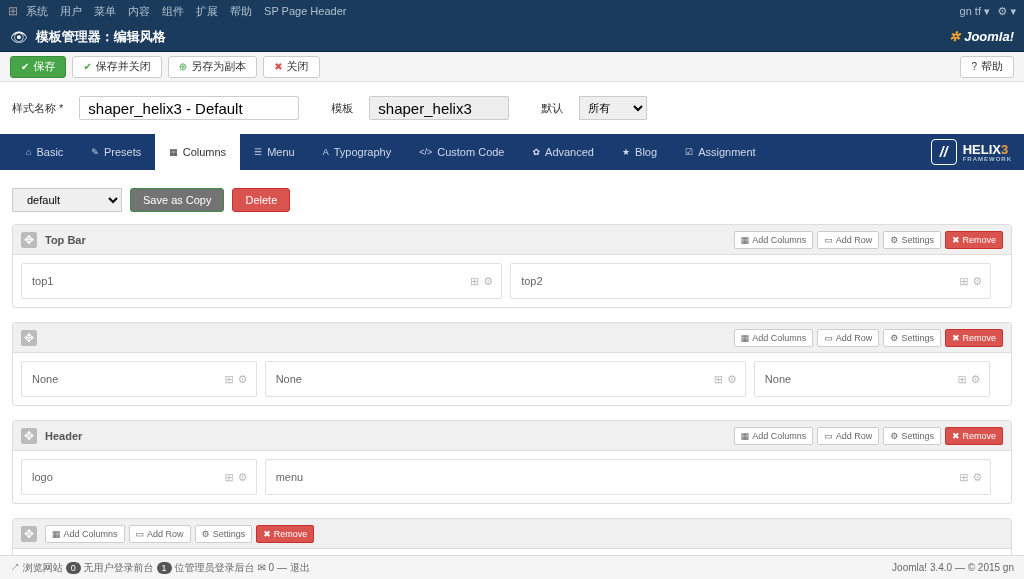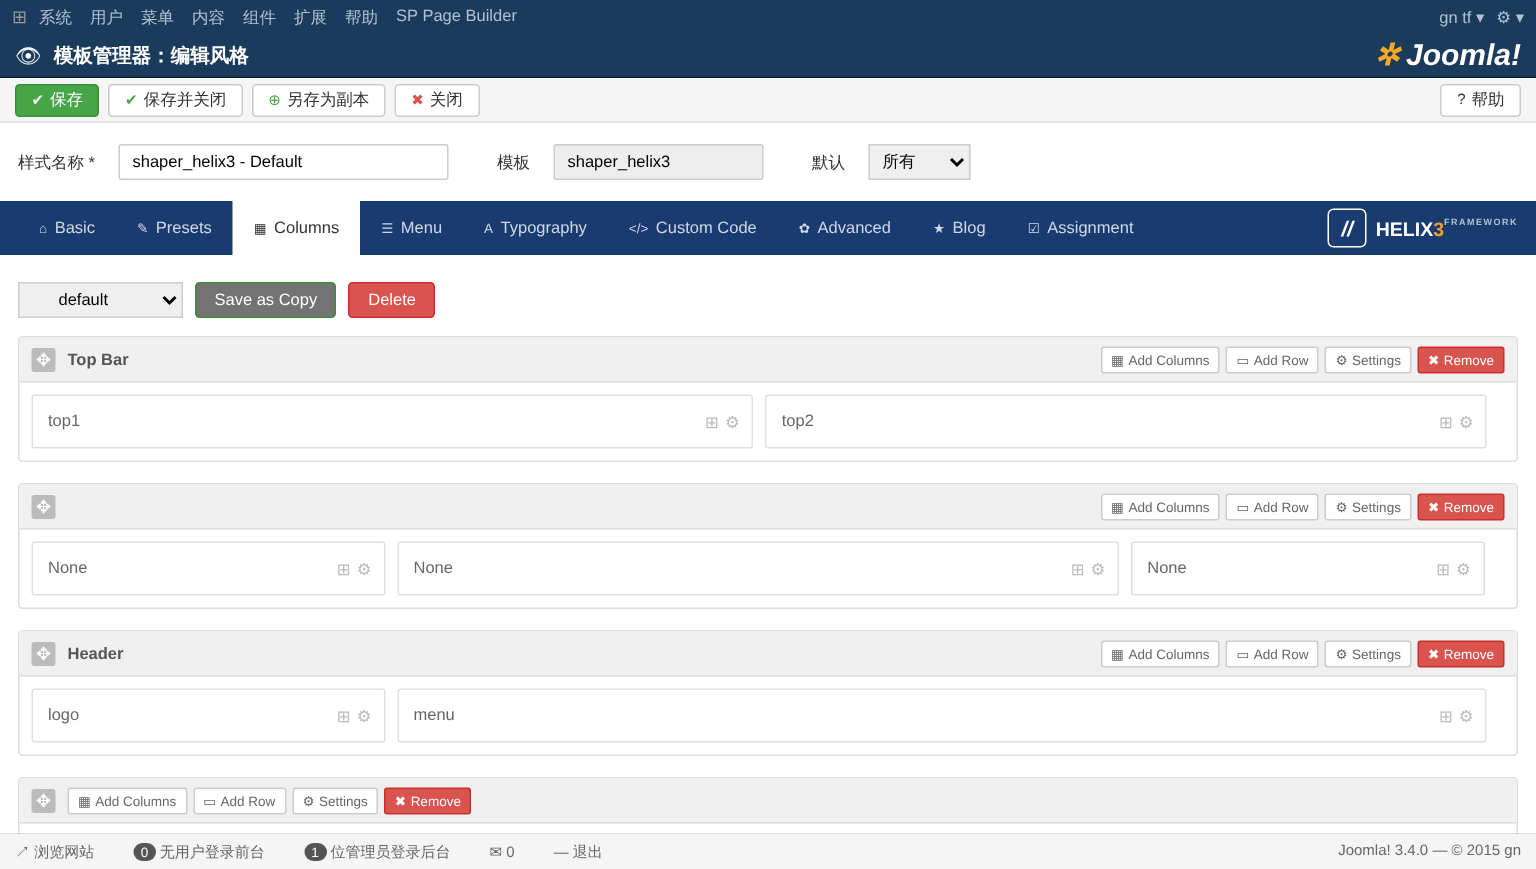--- a/index.html
+++ b/index.html
@@ -6,74 +6,74 @@
 body{background:#fff;font-size:11px;color:#333}
 .top-bar{background:#1a3b5c;height:22px;display:flex;align-items:center;padding:0 8px;color:#d0d8e0}
 .top-bar .joomla-icon{color:#999;margin-right:8px;font-size:12px}
 .top-bar .menu-item{color:#b0c0d0;margin-right:12px;cursor:pointer;font-size:11px}
 .top-bar .spacer{flex:1}
 .top-bar .user-info{color:#b0c0d0;margin-right:8px}
 .top-bar .gear{color:#b0c0d0;cursor:pointer}
 .title-bar{background:#1a3b5c;height:30px;display:flex;align-items:center;padding:0 10px;color:#fff;border-bottom:1px solid #0d2438}
 .title-bar .eye-icon{margin-right:8px;font-size:14px}
 .title-bar .title-text{font-size:13px;font-weight:bold;flex:1}
-.title-bar .joomla-logo{font-size:20px;font-style:italic;font-weight:bold;color:#fff}
+.title-bar .joomla-logo{font-size:13px;font-style:italic;font-weight:bold;color:#fff}
 .joomla-logo::before{content:"✲";margin-right:4px;color:#f9a825}
 .toolbar{background:#f5f5f5;height:30px;display:flex;align-items:center;padding:0 10px;gap:6px;border-bottom:1px solid #ddd}
 .btn{display:inline-flex;align-items:center;height:22px;padding:0 10px;border-radius:3px;font-size:11px;cursor:pointer;border:1px solid;gap:4px}
 .btn-success{background:#46a546;color:#fff;border-color:#3d8b3d}
 .btn-default{background:#fff;color:#333;border-color:#ccc}
 .btn-icon{font-size:10px}
 .form-row{display:flex;align-items:center;padding:14px 12px;gap:10px}
 .form-label{font-size:11px;color:#333;margin-right:6px}
-.form-input{height:24px;border:1px solid #ccc;padding:0 8px;font-size:11px;border-radius:2px}
+.form-input{height:24px;border:1px solid #ccc;padding:0 8px;font-size:15px;border-radius:2px}
 .form-input.style-name{width:220px}
 .form-input.template{width:140px;background:#eee}
 .form-select{height:24px;border:1px solid #ccc;font-size:11px;width:68px;padding:0 4px}
 .tab-bar{background:#1a3b70;height:36px;display:flex;align-items:stretch;padding:0 12px}
 .tab{display:flex;align-items:center;padding:0 14px;color:#d0d8e8;font-size:11px;cursor:pointer;gap:5px}
 .tab.active{background:#fff;color:#333}
 .tab-bar .spacer{flex:1}
 .helix-logo{display:flex;align-items:center;color:#fff;font-size:13px;font-weight:bold;gap:6px}
 .helix-icon{width:26px;height:26px;border:1.5px solid #fff;border-radius:4px;display:flex;align-items:center;justify-content:center;font-style:italic;font-size:14px}
-.helix-text{display:flex;line-height:1}
+.helix-text{display:flex;flex-direction:column;line-height:1}
 .helix-sub{font-size:6px;letter-spacing:1px;color:#b0c0d0}
 .layout-controls{display:flex;align-items:center;padding:18px 12px 12px;gap:8px}
-.layout-select{height:24px;border:1px solid #ccc;width:110px;font-size:11px;padding:0 22px}
+.layout-select{height:24px;border:1px solid #ccc;width:110px;font-size:11px;padding:0 10px}
 .btn-green{background:#737373;color:#fff;border:1px solid #3d8b3d;height:24px;padding:0 12px;border-radius:3px;font-size:11px;cursor:pointer}
 .btn-red{background:#d9534f;color:#fff;border:1px solid #c9302c;height:24px;padding:0 12px;border-radius:3px;font-size:11px;cursor:pointer}
 .section{margin:0 12px 14px;border:1px solid #ddd;border-radius:3px}
 .section-header{background:#f0f0f0;height:30px;display:flex;align-items:center;padding:0 8px;gap:8px;border-bottom:1px solid #ddd}
 .drag-handle{width:16px;height:16px;background:#bbb;border-radius:2px;display:flex;align-items:center;justify-content:center;color:#fff;font-size:12px;cursor:move}
 .section-title{font-size:11px;font-weight:bold;color:#555;flex:1}
 .section-actions{display:flex;gap:4px}
 .action-btn{background:#fff;border:1px solid #ccc;height:18px;padding:0 6px;border-radius:2px;font-size:9px;color:#666;cursor:pointer;display:flex;align-items:center;gap:3px}
 .action-btn.remove{background:#d9534f;color:#fff;border-color:#c9302c}
 .section-body{padding:8px;display:flex;gap:8px}
 .col-box{background:#fff;border:1px solid #e0e0e0;border-radius:2px;height:36px;display:flex;align-items:center;padding:0 10px;font-size:11px;color:#666;position:relative}
 .col-icons{position:absolute;right:8px;display:flex;gap:4px;color:#bbb;font-size:11px}
 .col-icons span{cursor:pointer}
-.footer{position:fixed;bottom:0;left:0;right:0;background:#f5f5f5;border-top:1px solid #ddd;height:24px;display:flex;align-items:center;padding:0 10px;font-size:10px;color:#666;gap:26px}
+.footer{position:fixed;bottom:0;left:0;right:0;background:#f5f5f5;border-top:1px solid #ddd;height:24px;display:flex;align-items:center;padding:0 10px;font-size:10px;color:#666;gap:3px}
 .footer .badge{background:#555;color:#fff;border-radius:8px;padding:1px 5px;font-size:9px}
 .footer .spacer{flex:1}
 .icon-sm{font-size:9px}
 </style>
 </head>
 <body>
 
 <div class="top-bar">
   <span class="joomla-icon">⊞</span>
   <span class="menu-item">系统</span>
   <span class="menu-item">用户</span>
   <span class="menu-item">菜单</span>
   <span class="menu-item">内容</span>
   <span class="menu-item">组件</span>
   <span class="menu-item">扩展</span>
   <span class="menu-item">帮助</span>
-  <span class="menu-item">SP Page Builder</span>
+  <span class="menu-item">SP Page Header</span>
   <span class="spacer"></span>
   <span class="user-info"><span>gn tf</span> ▾</span>
   <span class="gear">⚙ ▾</span>
 </div>
 
 <div class="title-bar">
   <span class="eye-icon">👁</span>
   <span class="title-text">模板管理器：编辑风格</span>
   <span class="joomla-logo">Joomla!</span>
 </div>

